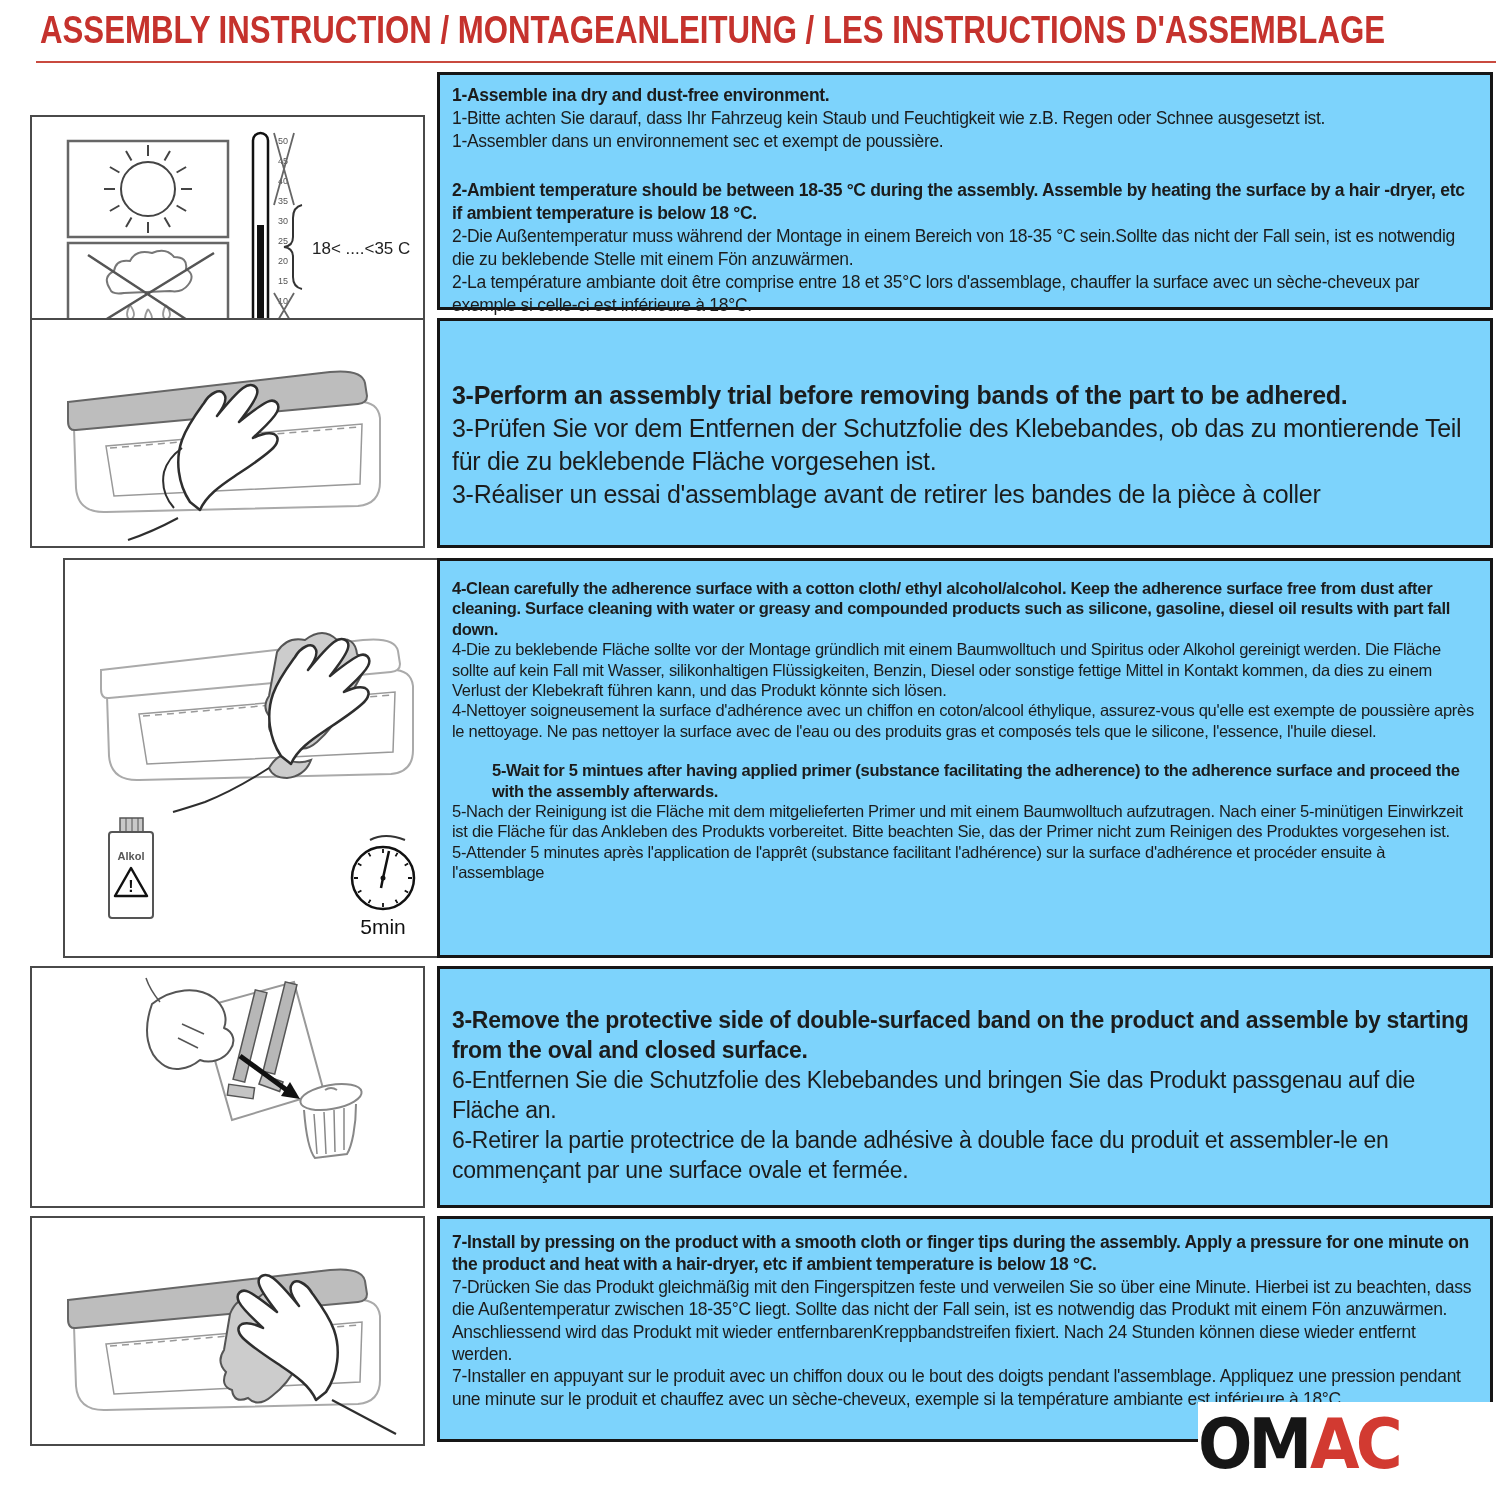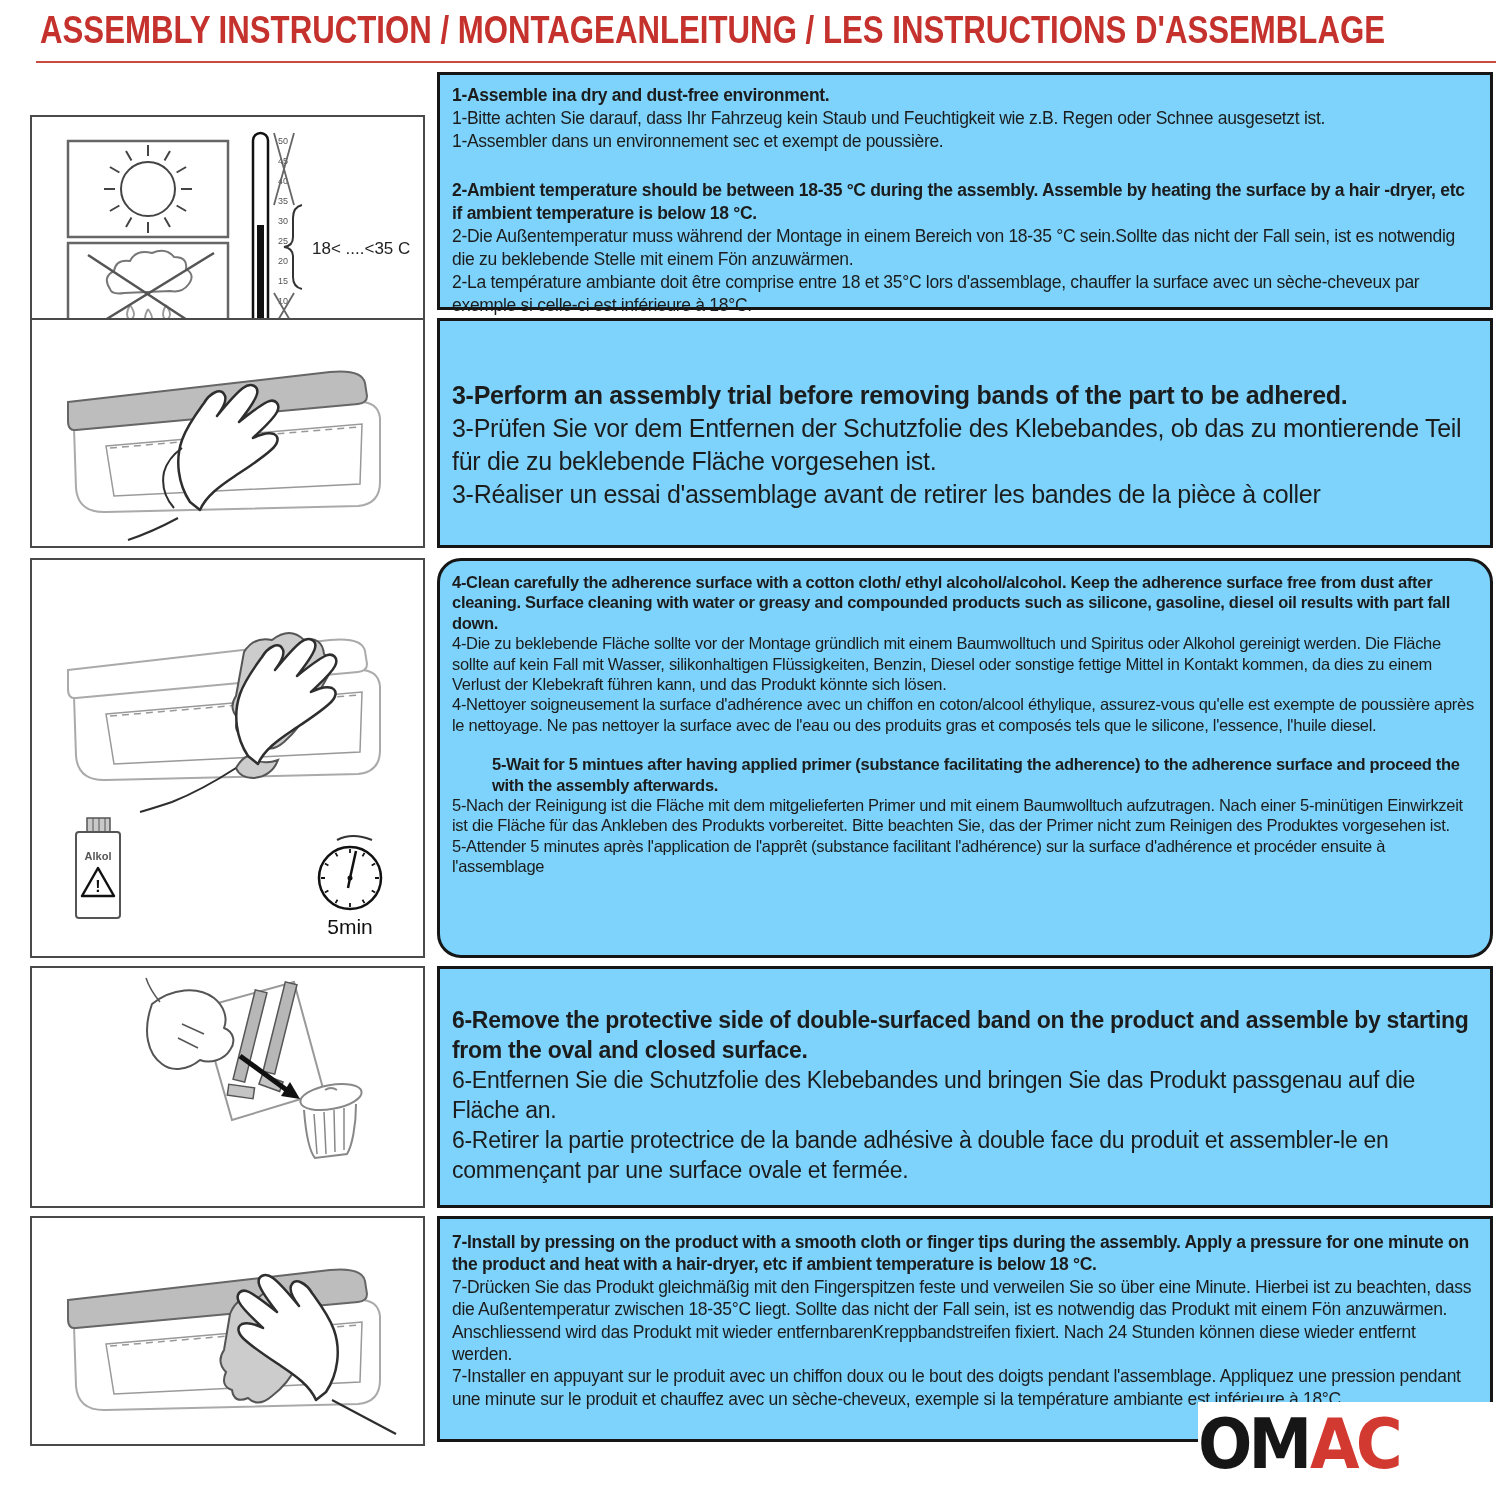--- a/index.html
+++ b/index.html
@@ -10,21 +10,21 @@
          letter-spacing:0;}
   .title-rule{position:absolute;left:36px;right:4px;top:61px;height:2px;background:#c94a3f;}
   .illus{position:absolute;left:30px;width:391px;background:#fff;border:2px solid #4a4a4a;}
   .txtbox{position:absolute;left:437px;right:7px;background:#7dd3fc;border:3px solid #161616;
           box-sizing:border-box;padding:8px 14px 6px 12px;letter-spacing:-0.3px;}
   .txtbox p{margin:0;}
   .b{font-weight:bold;}
   .r1{font-size:17.5px;line-height:23px;padding-top:9px;}
   .r1 .gap{margin-top:26px;}
   .r2{font-size:25px;line-height:33px;padding-top:58px;}
-  .r3{font-size:16.5px;line-height:20.4px;padding-top:11px;border-radius:24px;}
+  .r3{font-size:16.5px;line-height:20.4px;padding-top:17px;}
   .r3 .gap{margin-top:19px;margin-left:40px;}
   .r4{font-size:23px;line-height:30px;padding-top:36px;}
   .r5{font-size:17.5px;line-height:22.4px;padding-top:12px;}
   svg{display:block;}
   svg text{font-family:"Liberation Sans","DejaVu Sans",sans-serif;}
   .logo{position:absolute;left:1198px;top:1402px;width:302px;height:84px;background:#fff;
         display:flex;align-items:center;z-index:6;}
   .logo span{font-family:"DejaVu Sans",sans-serif;font-weight:900;font-size:64px;
              letter-spacing:-4px;line-height:1;transform:scaleY(1.08);}
   .logo .lk{color:#161616;}
@@ -96,21 +96,21 @@
         <path d="M150,128 Q136,138 132,152 M132,152 Q128,172 142,188 M146,198 Q120,212 96,220" stroke="#2e2e2e" stroke-width="2" fill="none"></path>
       </g>
     </svg>
   </div>
   <div class="txtbox r2" style="top:318px;height:230px;">
     <p class="b">3-Perform an assembly trial before removing bands of the part to be adhered.</p>
     <p>3-Prüfen Sie vor dem Entfernen der Schutzfolie des Klebebandes, ob das zu montierende Teil für die zu beklebende Fläche vorgesehen ist.</p>
     <p>3-Réaliser un essai d'assemblage avant de retirer les bandes de la pièce à coller</p>
   </div>
 
-  <div class="illus" style="top:558px;height:396px;">
+  <div class="illus" style="top:558px;height:396px;margin-left:33px;">
     <svg width="391" height="396" viewBox="0 0 391 396">
       <g transform="translate(0,28)">
         <path d="M42,108 L322,82 Q346,80 348,98 L348,162 Q348,184 326,186 L74,192 Q46,193 44,168 Z" fill="#fff" stroke="#aaa" stroke-width="2"></path>
         <path d="M36,82 L298,52 Q330,49 333,63 L335,76 Q335,83 326,84 L44,110 Q36,111 36,101 Z" fill="#fff" stroke="#aaa" stroke-width="2"></path>
         <path d="M74,126 L330,104 L328,164 L82,176 Z" fill="#fff" stroke="#999" stroke-width="1.5"></path>
         <path d="M78,128 L326,107" stroke="#999" stroke-width="1.5" stroke-dasharray="7 5" fill="none"></path>
       </g>
       <g>
         <path d="M212,92 Q222,76 240,80 Q258,66 272,80 Q290,76 292,94 Q306,102 296,116 L278,148 Q268,168 252,182 Q238,194 228,184 Q214,190 212,176 Q200,172 206,158 Q196,148 204,136 Z" fill="#ccc" stroke="#555" stroke-width="2"></path>
         <path d="M216,196 Q230,206 246,200 Q240,216 222,218 Q208,218 204,208 Q210,198 216,196 Z" fill="#ccc" stroke="#555" stroke-width="2"></path>
@@ -167,21 +167,21 @@
       </g>
       <g>
         <path d="M272,142 C274,168 278,184 283,190 L315,186 C320,178 324,158 324,136" fill="#fff" stroke="#888" stroke-width="2"></path>
         <path d="M282,146 L285,186 M292,144 L294,186 M302,142 L303,184 M312,140 L312,182" stroke="#888" stroke-width="1.5"></path>
         <ellipse cx="299" cy="129" rx="31" ry="12" fill="#fff" stroke="#888" stroke-width="2" transform="rotate(-10 299 129)"></ellipse>
         <path d="M293,122 q6,-4 12,0" fill="none" stroke="#888" stroke-width="2"></path>
       </g>
     </svg>
   </div>
   <div class="txtbox r4" style="top:966px;height:242px;">
-    <p class="b">6-Remove the protective side of double-surfaced band on the product and assemble by starting from the oval and closed surface.</p>
+    <p class="b">3-Remove the protective side of double-surfaced band on the product and assemble by starting from the oval and closed surface.</p>
     <p>6-Entfernen Sie die Schutzfolie des Klebebandes und bringen Sie das Produkt passgenau auf die Fläche an.</p>
     <p>6-Retirer la partie protectrice de la bande adhésive à double face du produit et assembler-le en commençant par une surface ovale et fermée.</p>
   </div>
 
   <div class="illus" style="top:1216px;height:226px;">
     <svg width="391" height="222" viewBox="0 0 391 222">
       <path d="M42,108 L322,82 Q346,80 348,98 L348,162 Q348,184 326,186 L74,192 Q46,193 44,168 Z" fill="#fff" stroke="#aaa" stroke-width="2"></path>
       <path d="M74,126 L330,104 L328,164 L82,176 Z" fill="#fff" stroke="#999" stroke-width="1.5"></path>
       <path d="M78,128 L326,107" stroke="#999" stroke-width="1.5" stroke-dasharray="7 5" fill="none"></path>
       <path d="M36,82 L298,52 Q330,49 333,63 L335,76 Q335,83 326,84 L44,110 Q36,111 36,101 Z" fill="#bdbdbd" stroke="#666" stroke-width="2"></path>

